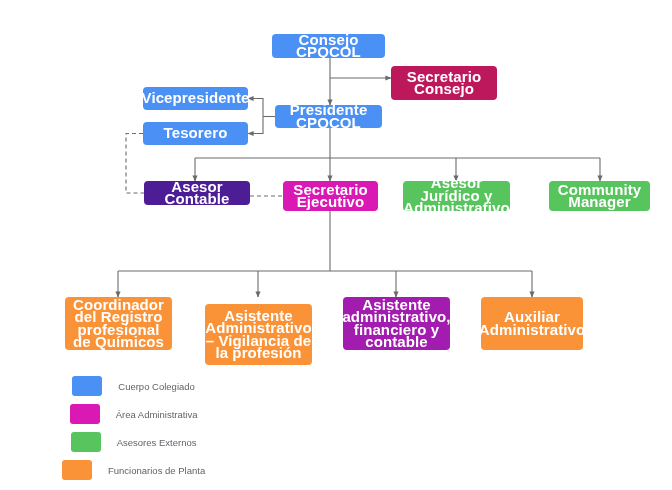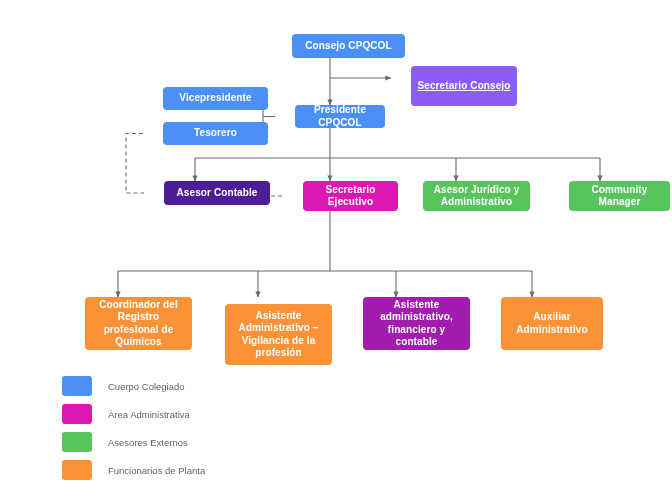--- a/index.html
+++ b/index.html
@@ -32,35 +32,35 @@
   .node {
     position: absolute;
     box-sizing: border-box;
     border-radius: 4px;
     display: flex;
     align-items: center;
     justify-content: center;
     text-align: center;
     color: #ffffff;
     font-weight: bold;
-    font-size: 10px;
+    font-size: 15px;
     line-height: 12.5px;
     padding: 2px 4px;
     letter-spacing: 0.1px;
-    margin-left: 20px;
   }
   .legend {
     position: absolute;
     left: 62px;
     top: 372px;
   }
   .legend-row {
     display: flex;
     align-items: center;
     height: 28px;
+    justify-content: center;
   }
   .legend-swatch {
     width: 30px;
     height: 20px;
     border-radius: 3px;
     flex: 0 0 auto;
   }
   .legend-label {
     margin-left: 16px;
     font-size: 9.5px;
@@ -103,27 +103,27 @@
       <path d="M118,271 L118,297" marker-end="url(#arrow)"></path>
       <path d="M258,271 L258,297" marker-end="url(#arrow)"></path>
       <path d="M396,271 L396,297" marker-end="url(#arrow)"></path>
       <path d="M532,271 L532,297" marker-end="url(#arrow)"></path>
     </g>
   </svg>
 
   <div class="node" style="left: 272px; top: 34px; width: 113px; height: 24px; background: rgb(74, 144, 245);">
     <span>Consejo CPQCOL</span>
   </div>
-  <div class="node" style="left: 391px; top: 66px; width: 106px; height: 40px; background: #8b5cf6; text-decoration: underline;">
+  <div class="node" style="left: 391px; top: 66px; width: 106px; height: 34px; background: #be185d;">
     <span>Secretario Consejo</span>
   </div>
   <div class="node" style="left: 143px; top: 87px; width: 105px; height: 23px; background: rgb(74, 144, 245);">
     <span>Vicepresidente</span>
   </div>
-  <div class="node" style="left: 275px; top: 105px; width: 90px; height: 23px; background: rgb(74, 144, 245);">
+  <div class="node" style="left: 275px; top: 105px; width: 107px; height: 23px; background: rgb(74, 144, 245);">
     <span>Presidente CPQCOL</span>
   </div>
   <div class="node" style="left: 143px; top: 122px; width: 105px; height: 23px; background: rgb(74, 144, 245);">
     <span>Tesorero</span>
   </div>
   <div class="node" style="left: 144px; top: 181px; width: 106px; height: 24px; background: #4c1d95;">
     <span>Asesor Contable</span>
   </div>
   <div class="node" style="left: 283px; top: 181px; width: 95px; height: 30px; background: rgb(218, 24, 180);">
     <span>Secretario Ejecutivo</span>

